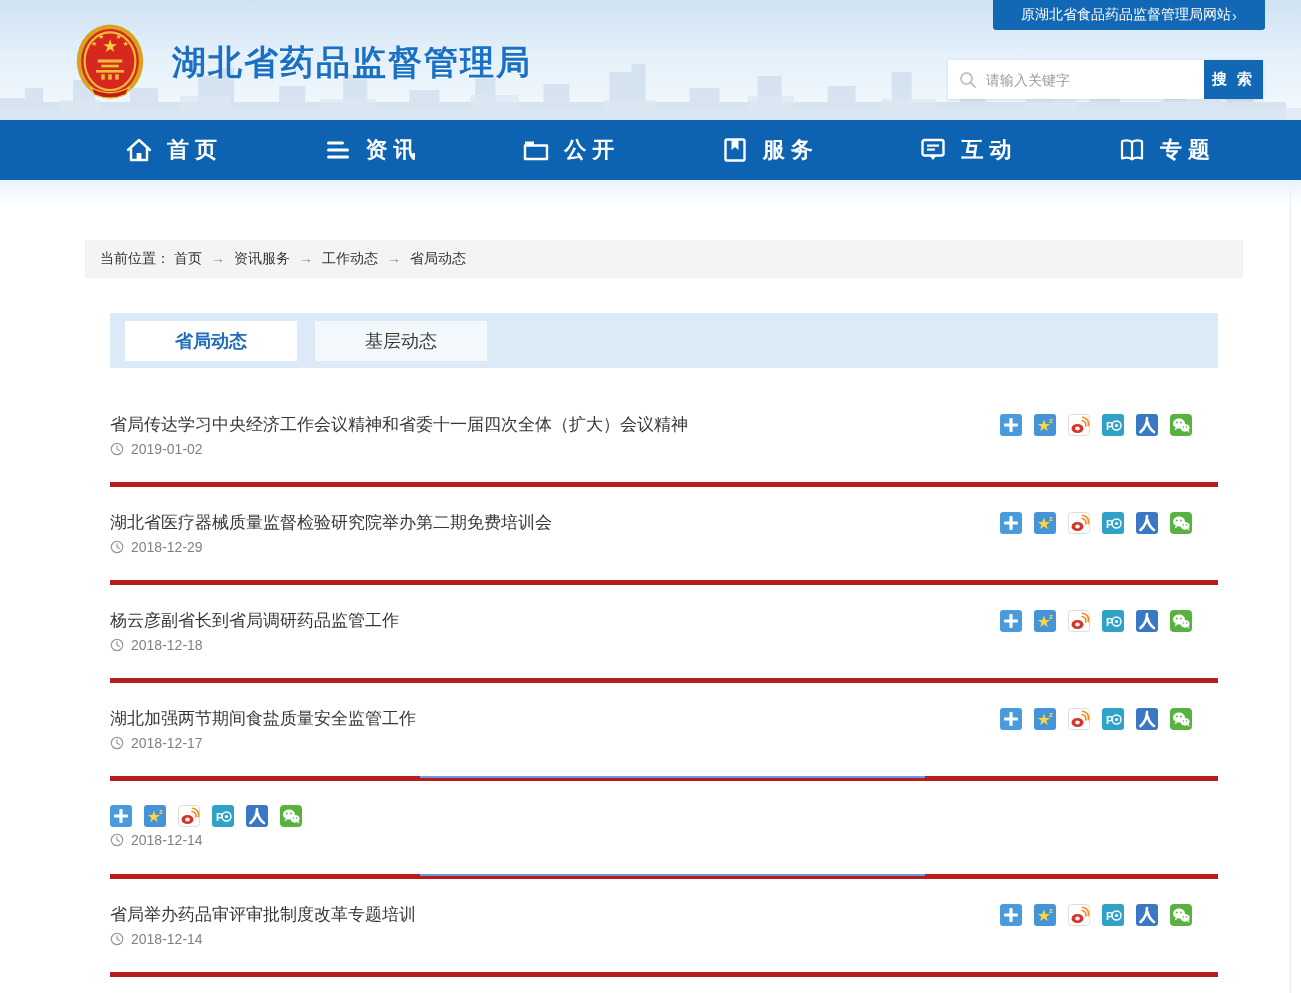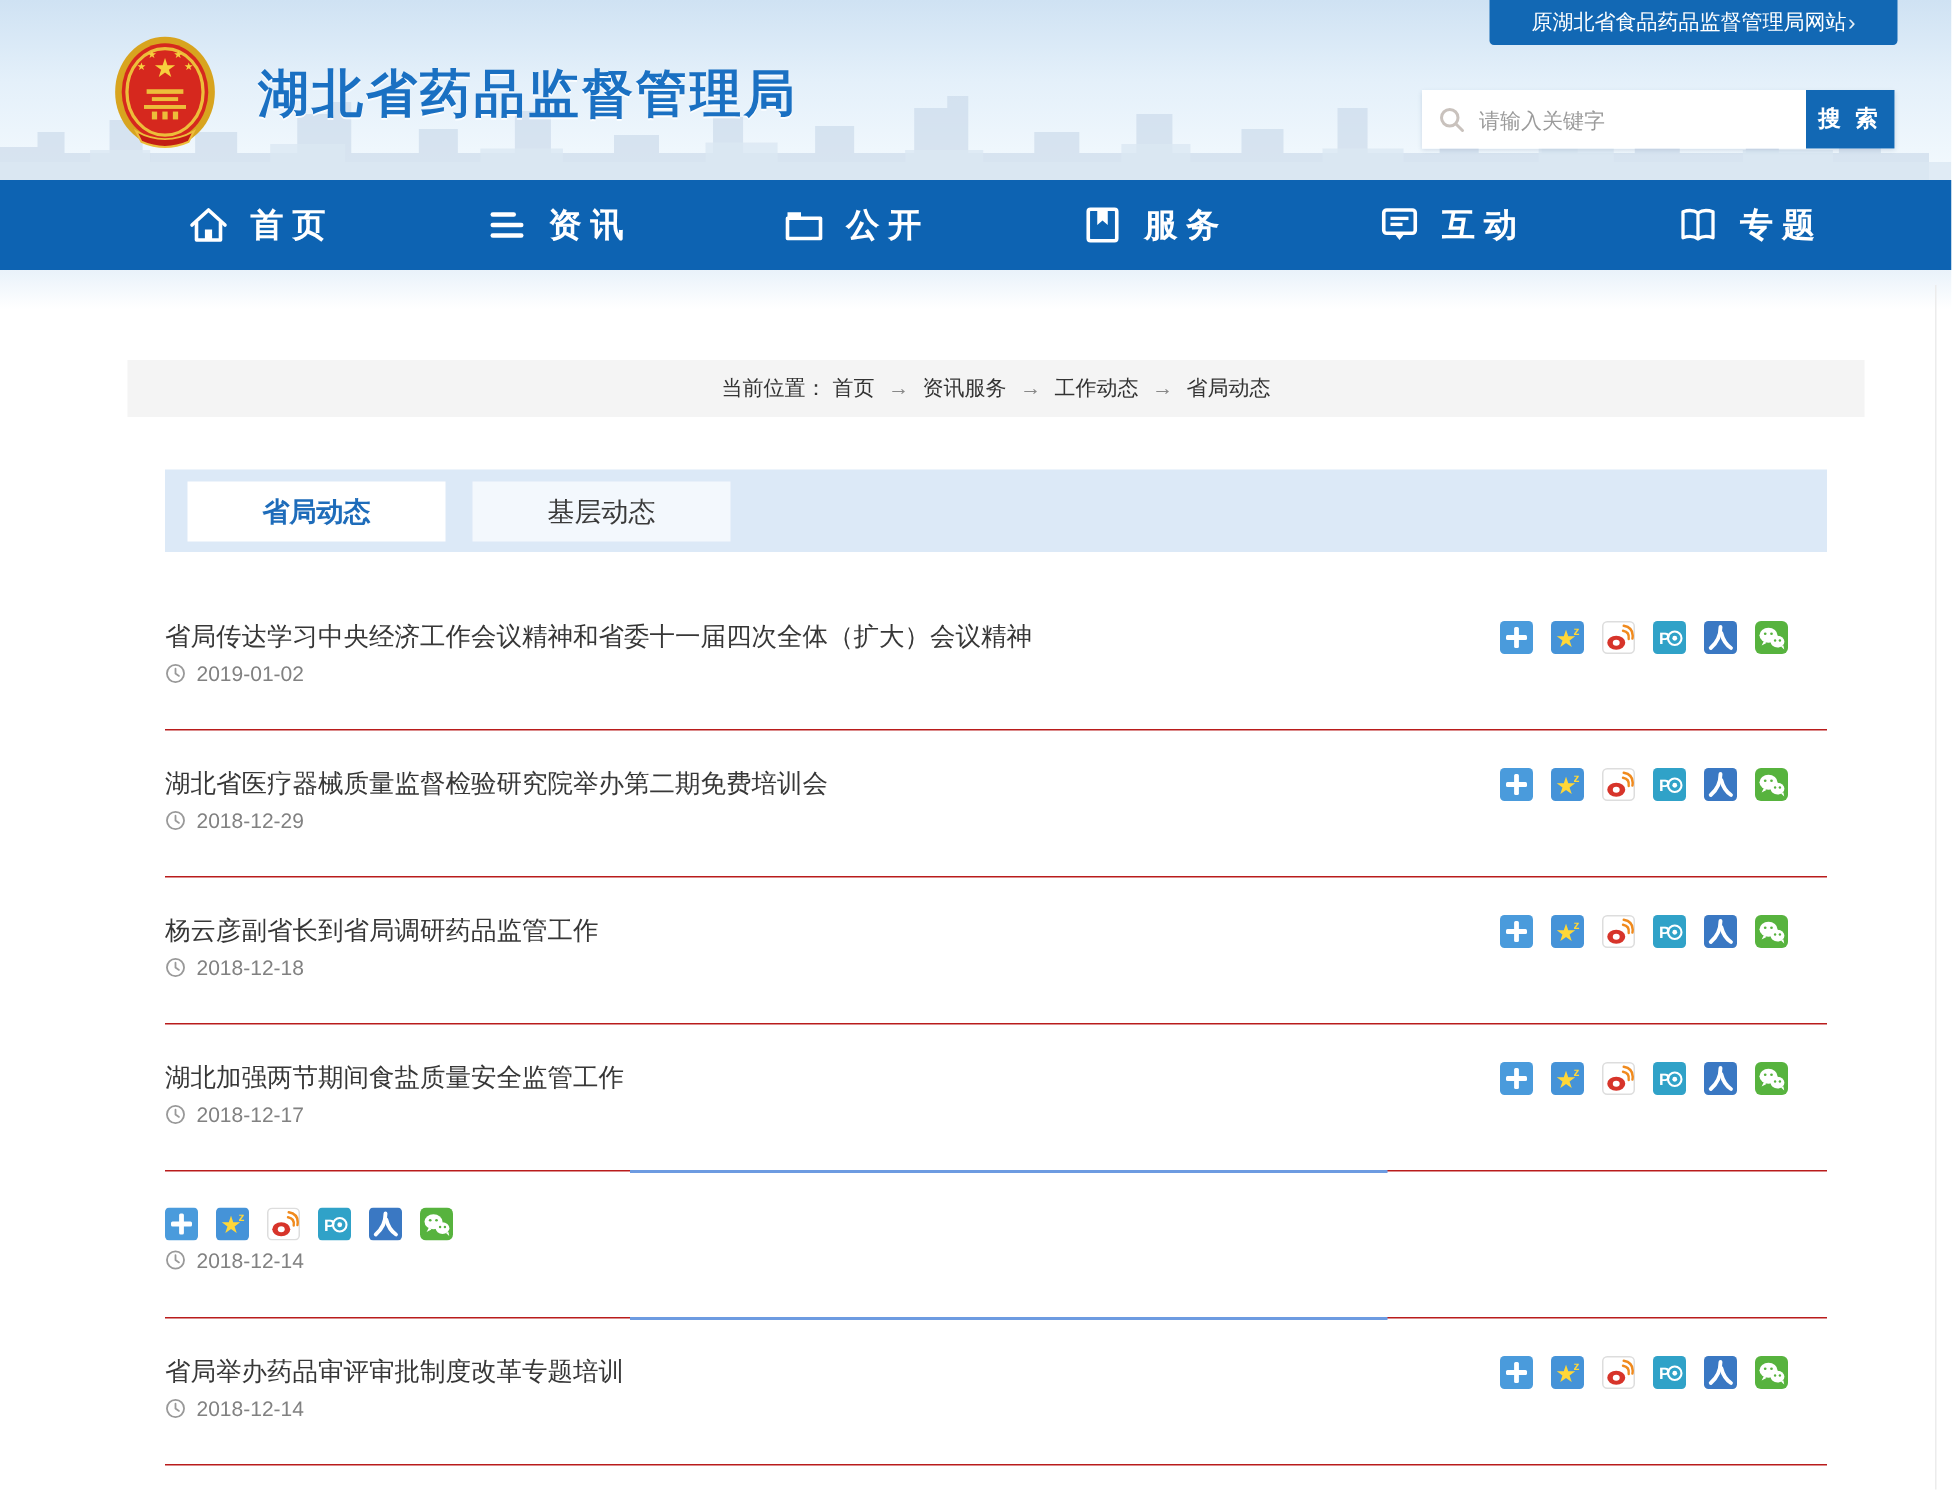--- a/index.html
+++ b/index.html
@@ -17,49 +17,49 @@
     background:#1268b4; color:#fff; font-size:14px; display:flex; align-items:center; gap:1px;
     border-radius:0 0 3px 3px; cursor:pointer; }
   .old-site-btn .arr { font-size:15px; line-height:1; opacity:.9; }
   .search-bar { position:absolute; top:60px; right:38px; width:315px; height:39px; display:flex;
     box-shadow:0 1px 3px rgba(60,90,130,.18); }
   .search-input-wrap { flex:1; background:#fff; display:flex; align-items:center; padding:0 10px; gap:8px; }
   .search-input-wrap input { border:none; outline:none; flex:1; font-size:14px; color:#333;
     font-family:inherit; background:transparent; }
   .search-input-wrap input::placeholder { color:#9b9b9b; }
   .search-btn { width:59px; background:#1268b4; color:#fff; border:none; font-size:15px;
-    font-weight:bold; cursor:pointer; font-family:Liberation Serif, serif; letter-spacing:3px;}
+    font-weight:bold; cursor:pointer; font-family:Liberation Sans, sans-serif; letter-spacing:3px;}
 
   
   .navbar { width:100%; height:60px; background:#0d63b2; }
   .navbar-inner { width:1100px; margin:0 auto 0 120px; height:100%; display:flex;
     justify-content:space-between; align-items:center; }
   .nav-item { display:flex; align-items:center; gap:13px; color:#fff; cursor:pointer; height:100%; padding:0 4px; }
   .nav-item .nav-icon { width:30px; height:30px; display:inline-flex; }
   .nav-item .nav-label { font-size:22px; font-weight:bold; letter-spacing:6px; }
   .under-nav-fade { width:100%; height:26px; background:linear-gradient(180deg,#e9f2fa,#ffffff); }
 
   
   .container { width:1158px; margin-left:85px; position:relative; }
   .edge-line { position:absolute; left:1290px; top:190px; width:1px; height:803px; background:#ececec; }
 
   .breadcrumb-bar { margin-top:34px; height:38px; background:#f4f4f4; display:flex;
-    align-items:center; padding:0 15px; font-size:14px; color:#333;justify-content:center; }
+    align-items:center; padding:0 15px; font-size:14px; color:#333; }
   .breadcrumb-bar .crumb { color:#333; cursor:pointer; }
   .breadcrumb-bar .sep { color:#888; margin:0 9px; }
   .breadcrumb-label { color:#333; margin-right:4px; }
 
   .tab-strip { margin:35px 25px 0 25px; height:55px; background:#dce9f7; display:flex;
     align-items:center; padding-left:15px; gap:18px; }
   .tab { width:172px; height:40px; display:flex; align-items:center; justify-content:center;
     font-size:18px; cursor:pointer; background:#f3f8fd; color:#3a3a3a; }
   .tab.active { background:#fff; color:#1e6cba; font-weight:bold; }
 
   .news-list { margin:0 25px; padding-top:21px; }
-  .news-row { position:relative; height:98px; padding-top:24px; border-bottom:1px solid #b91c1c; }
+  .news-row { position:relative; height:98px; padding-top:24px; border-bottom:5px solid #b91c1c; }
   .news-row-top { display:flex; align-items:center; justify-content:space-between; }
   .news-title { font-size:17px; color:#373737; cursor:pointer; max-width:870px;
     white-space:nowrap; overflow:hidden; text-overflow:ellipsis; }
   .news-row.highlight .news-title { color:#1a5a9e; font-weight:bold; font-size:17.5px; }
   .news-date { margin-top:5px; display:flex; align-items:center; gap:7px;
     font-size:14px; color:#818181; }
   .clock { width:14px; height:14px; display:inline-flex; }
   .share-group { display:flex; align-items:center; gap:12px; padding-right:26px; }
   .share-icon { width:22px; height:22px; cursor:pointer; display:inline-flex; }
   .blue-seg { position:absolute; bottom:-2px; left:310px; width:505px; height:2px;

